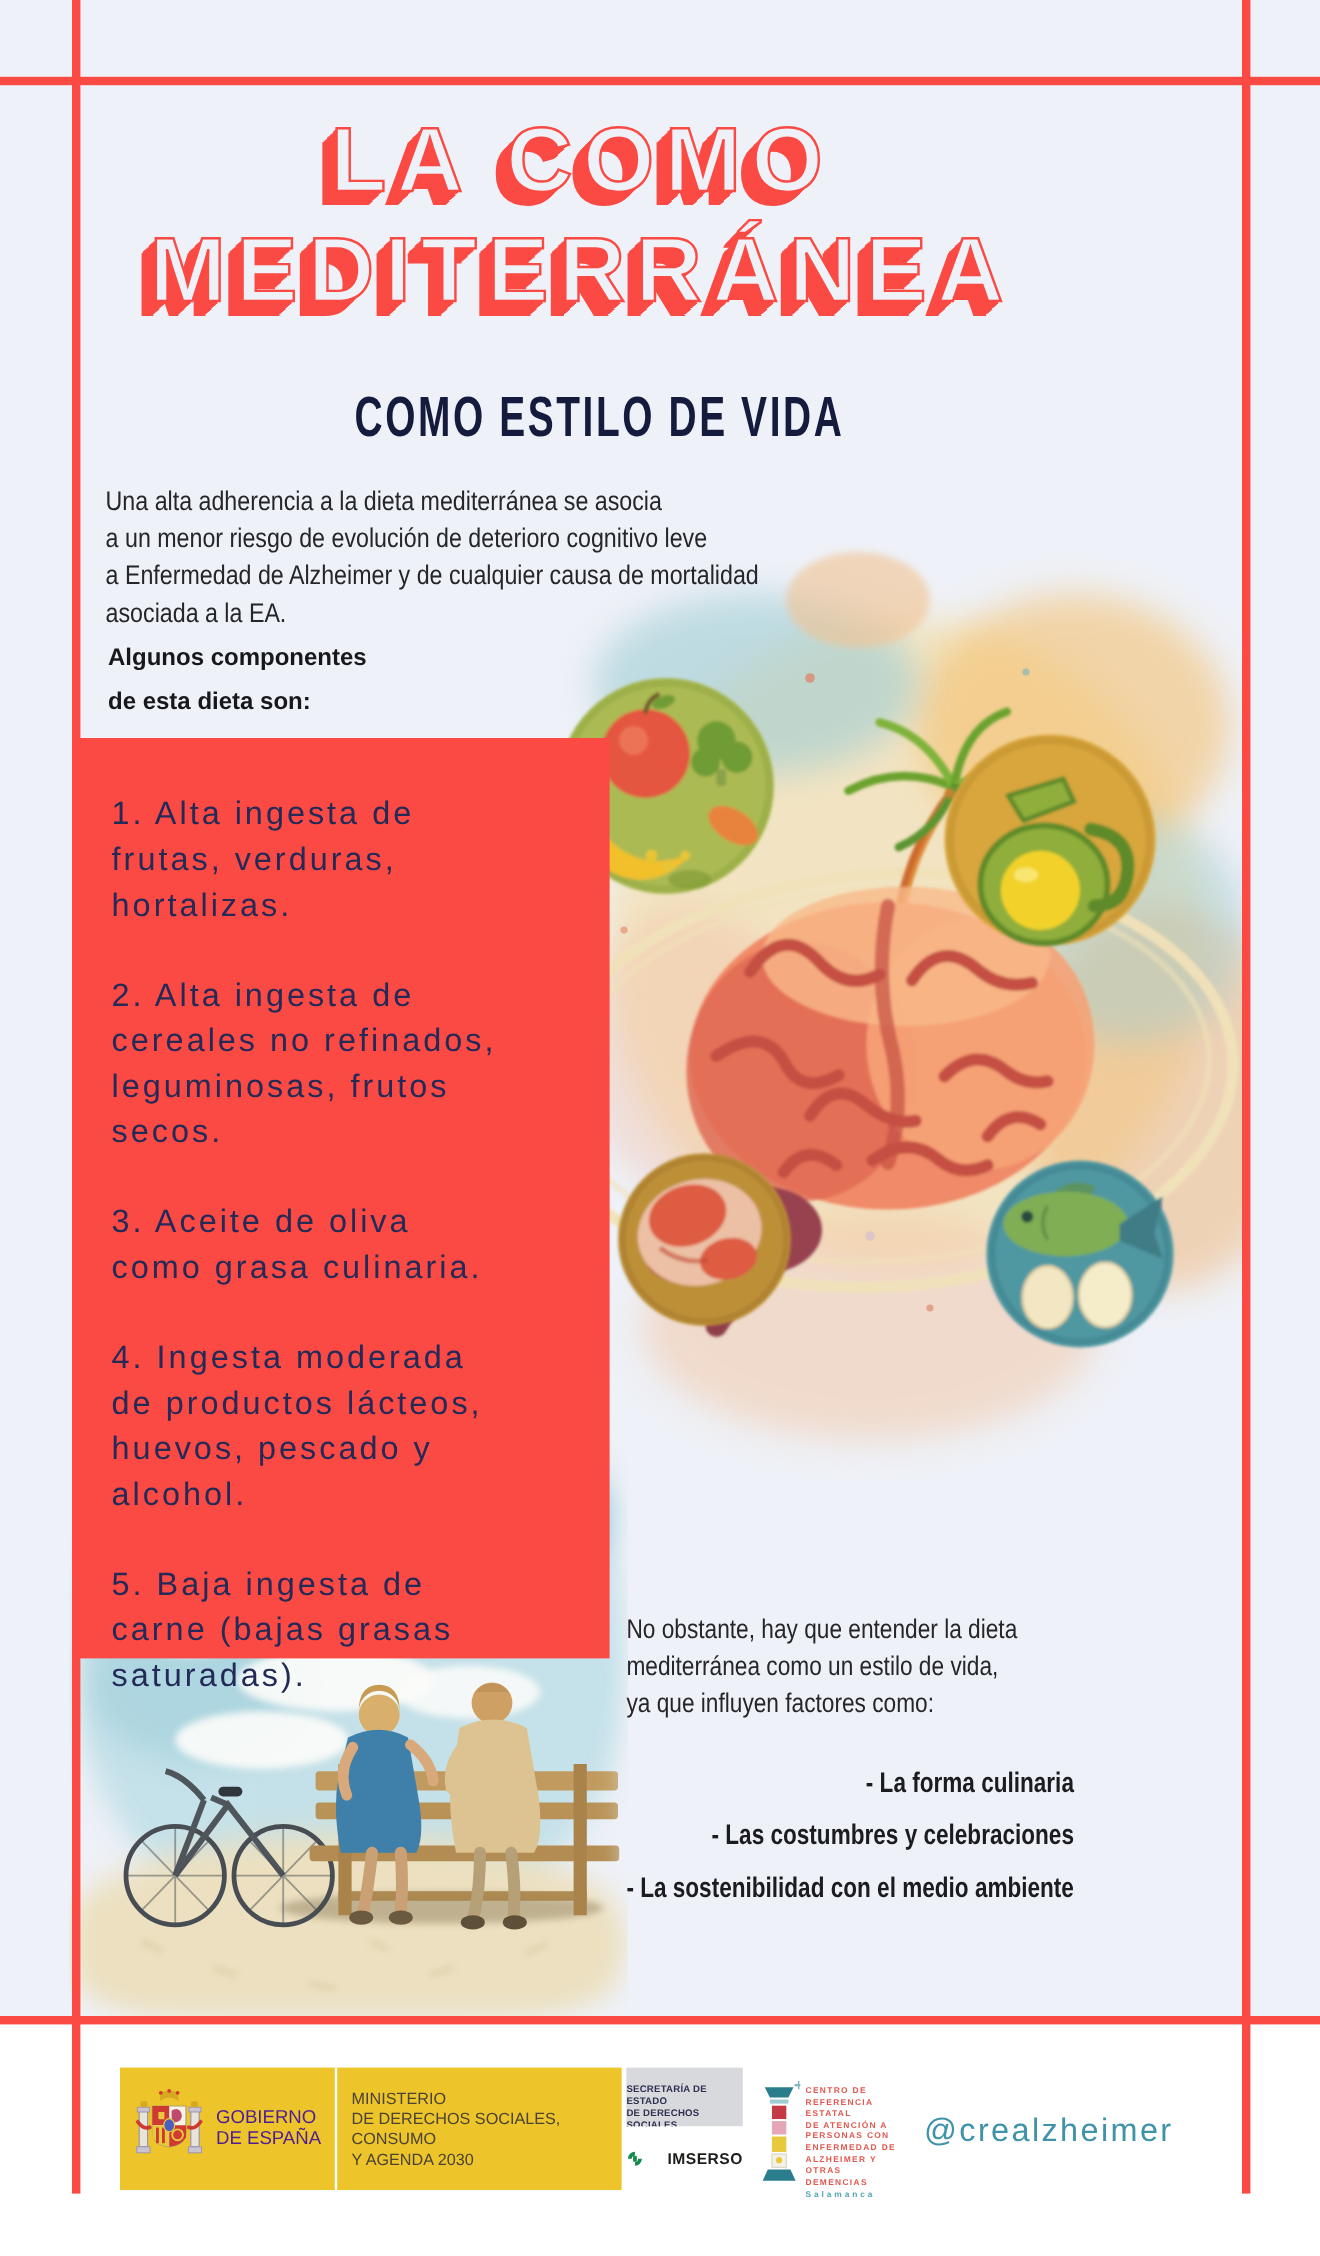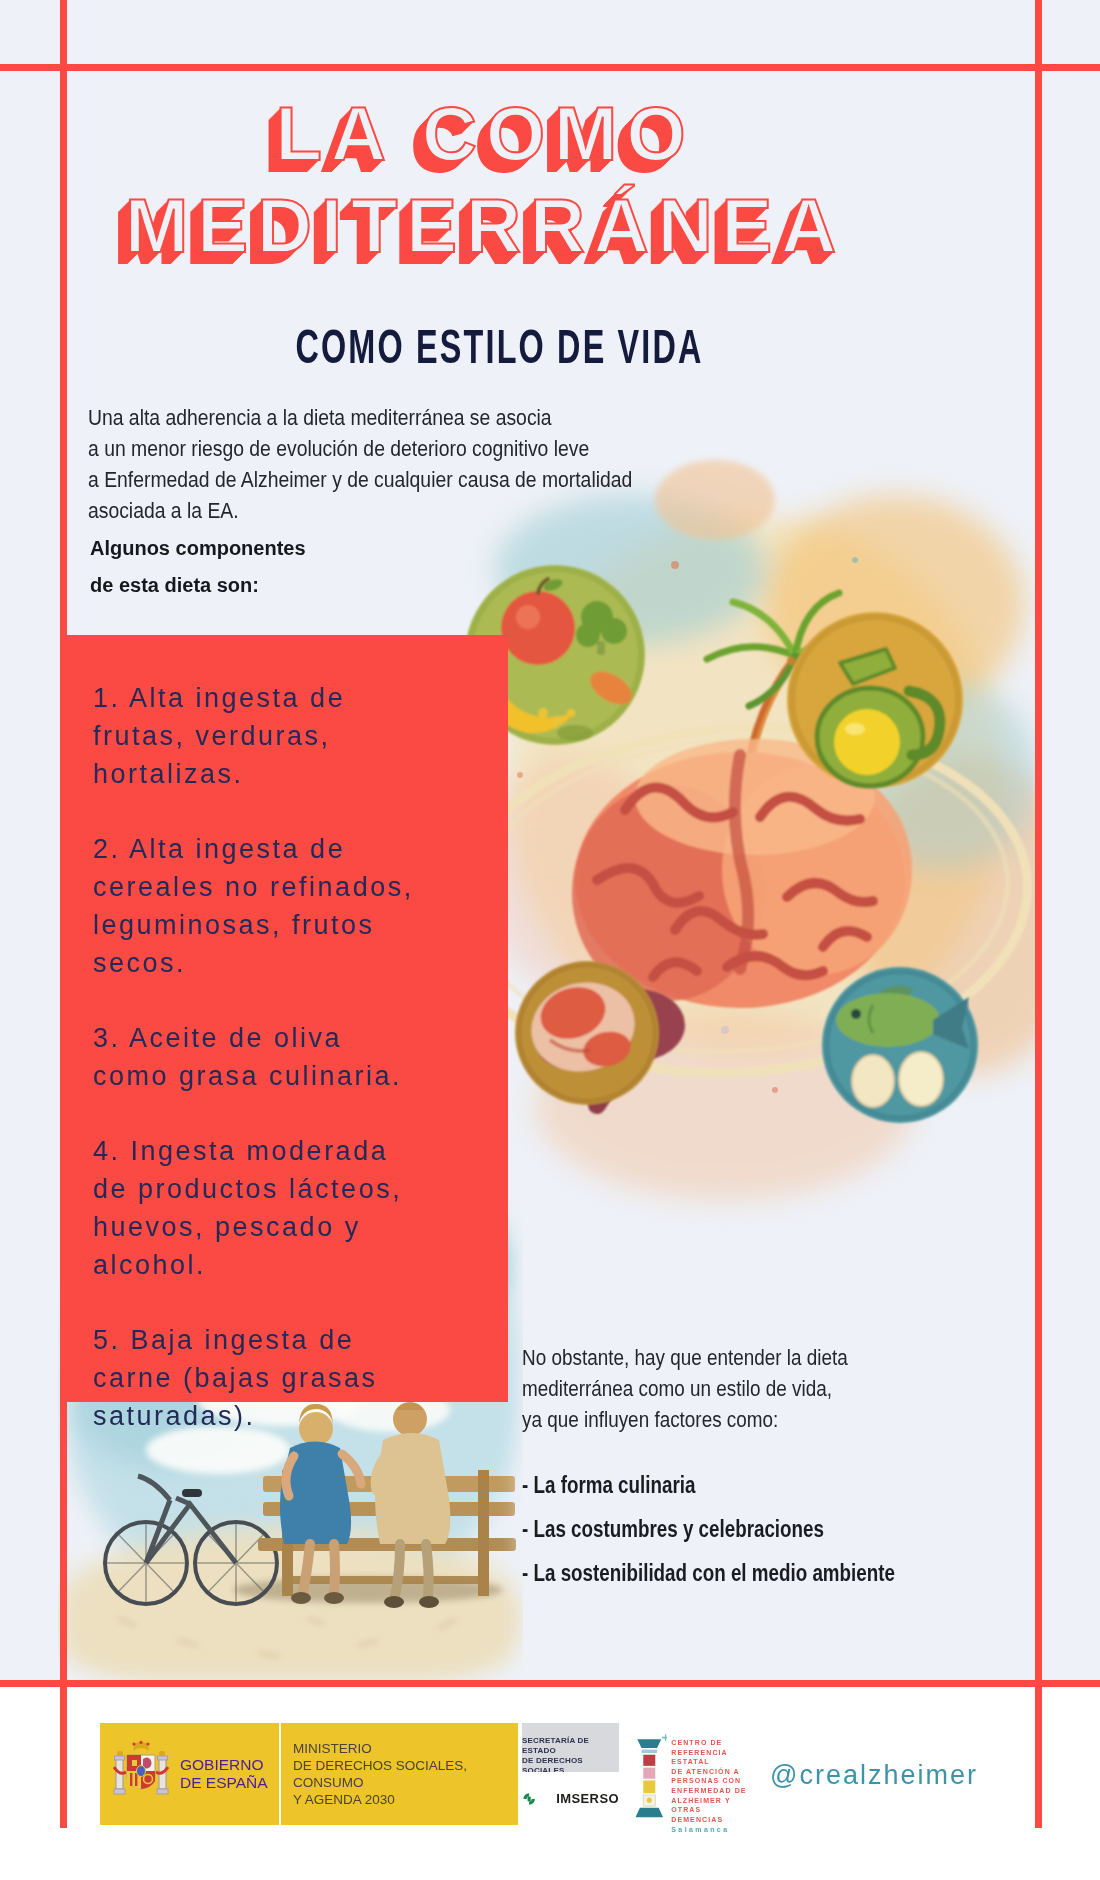--- a/index.html
+++ b/index.html
@@ -33,33 +33,33 @@
     font-size:22.5px;line-height:31px;color:#25262b;white-space:pre-line;
     transform:scaleX(.86);transform-origin:left top;
   }
   .components-heading{
     position:absolute;left:90px;top:530px;z-index:3;
     font-size:20px;font-weight:bold;color:#17181c;line-height:37px;white-space:pre-line;
   }
   
   .red-box{
     position:absolute;left:62px;top:615px;width:446px;height:767px;background:#fb4a44;z-index:2;
-    box-sizing:border-box;padding:44px 16px 0 31px;margin-top:20px;
+    box-sizing:border-box;padding:44px 16px 0 31px;
   }
   .red-box .item{
     font-size:27px;line-height:38px;letter-spacing:2.5px;color:#232a58;
     margin-bottom:37px;white-space:pre-line;
   }
   
   .lifestyle-par{
     position:absolute;left:522px;top:1342px;z-index:3;width:520px;
     font-size:22.5px;line-height:31px;color:#25262b;white-space:pre-line;
     transform:scaleX(.84);transform-origin:left top;
   }
-  .bullets{position:absolute;left:522px;top:1472px;z-index:3;}
+  .bullets{position:absolute;left:522px;top:1472px;z-index:3;text-align:right;}
   .bullet{
     height:44px;font-size:23.5px;font-weight:bold;color:#1b1c20;white-space:nowrap;
     transform:scaleX(.8);transform-origin:left top;
   }
   
   .hero-illo{position:absolute;left:425px;top:445px;z-index:1;}
   .bench-illo{position:absolute;left:58px;top:1148px;z-index:1;}
   
   .footer-band{position:absolute;left:0;top:1687px;width:1100px;height:193px;background:#ffffff;z-index:4;}
   .gov-banner{

